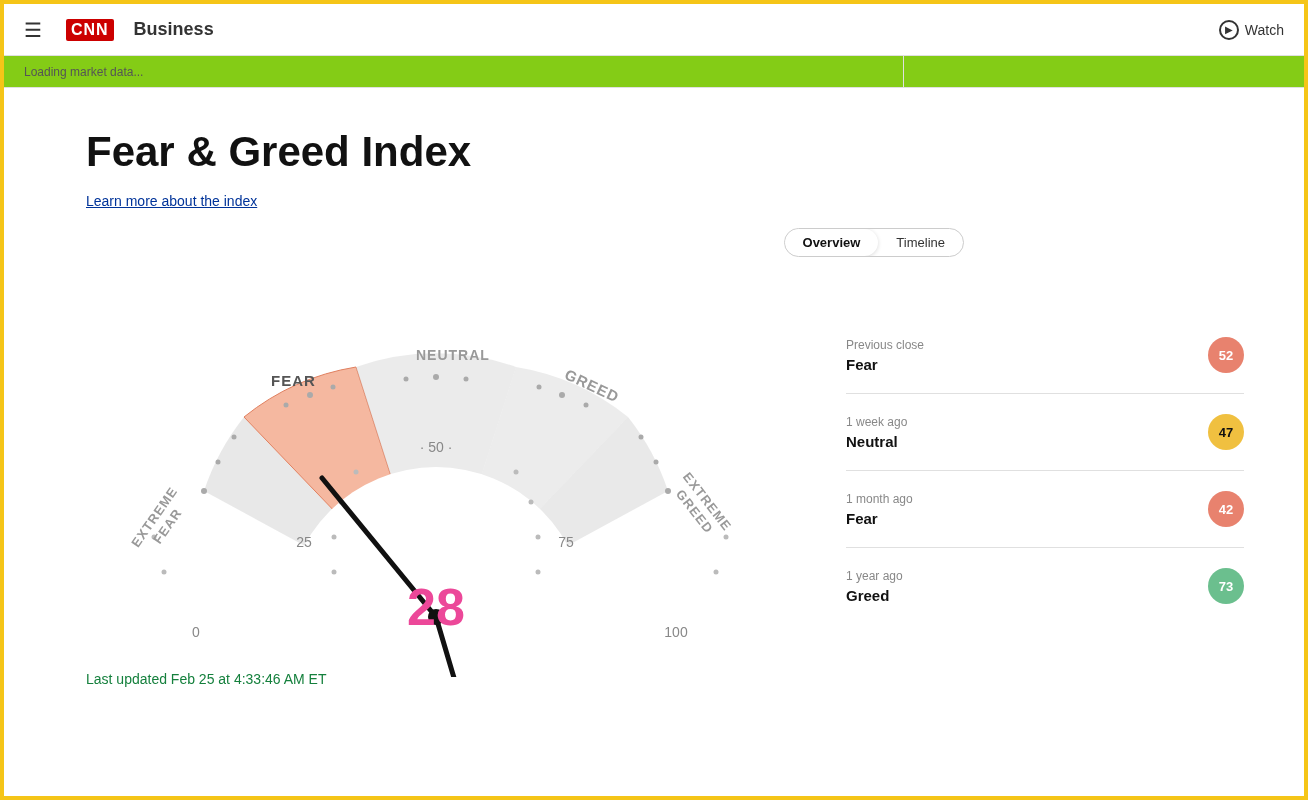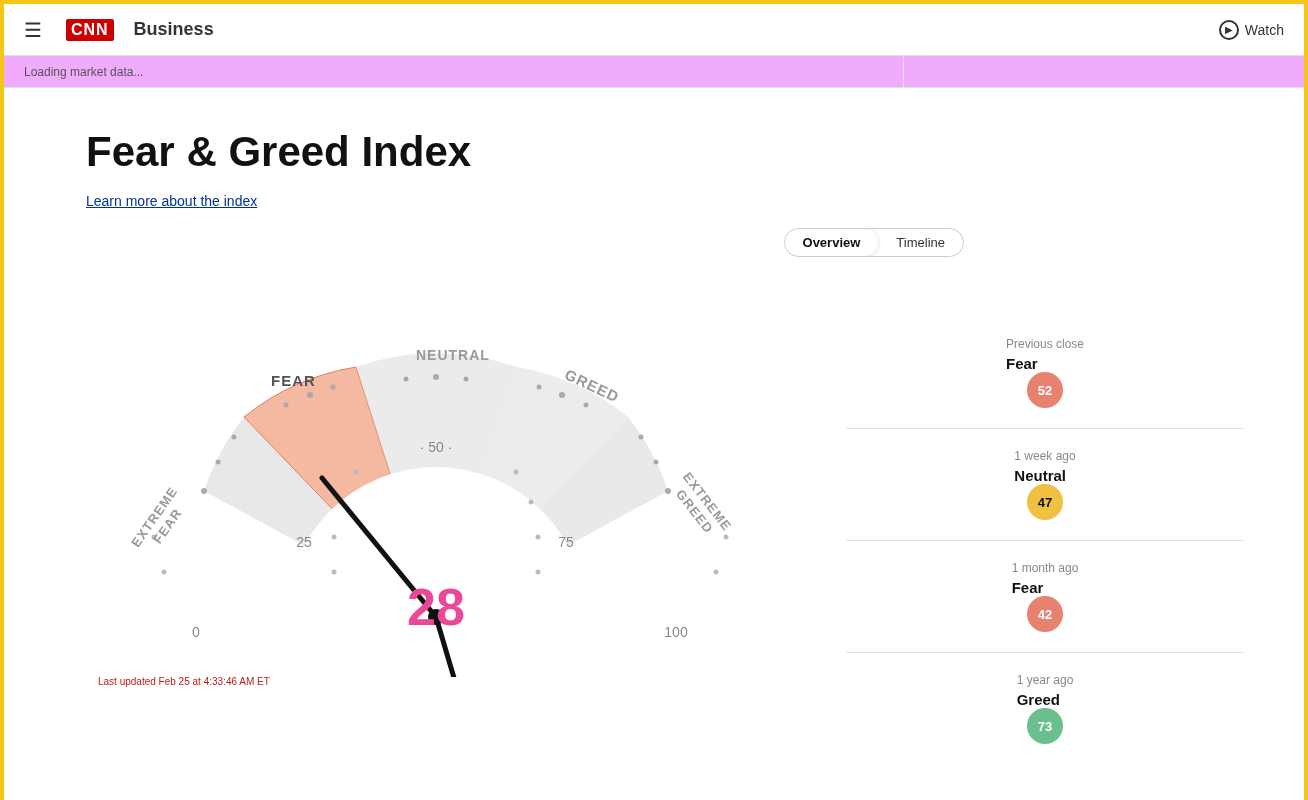--- a/index.html
+++ b/index.html
@@ -74,21 +74,21 @@
       border-radius: 50%;
       display: flex;
       align-items: center;
       justify-content: center;
       font-size: 10px;
     }
 
     
     .ticker-bar {
       height: 32px;
-      background: #f0abfc;
+      background: #84cc16;
       border-bottom: 1px solid #e0e0e0;
       display: flex;
       align-items: center;
       overflow: hidden;
       position: relative;
       text-align: center;
     }
     .ticker-content {
       display: flex;
       gap: 40px;
@@ -198,21 +198,20 @@
       min-width: 280px;
     }
 
     .stat-item {
       margin-bottom: 20px;
       padding-bottom: 20px;
       border-bottom: 1px solid #e0e0e0;
       display: flex;
       align-items: center;
       justify-content: space-between;
-      flex-direction: column;
     }
     .stat-item:last-child {
       border-bottom: none;
     }
 
     .stat-label {
       font-size: 12px;
       color: #888;
       margin-bottom: 4px;
     }
@@ -397,21 +396,21 @@
       <div class="gauge-label-extreme-fear">EXTREME<br>FEAR</div>
       <div class="gauge-label-fear">FEAR</div>
       <div class="gauge-label-neutral">NEUTRAL</div>
       <div class="gauge-label-greed">GREED</div>
       <div class="gauge-label-extreme-greed">EXTREME<br>GREED</div>
 
       
       <div class="gauge-value">28</div>
 
       
-      <div style="position:absolute; bottom:-10px; left:12px; font-size:10px; color:#b91c1c;">Last updated Feb 25 at 4:33:46 AM ET</div>
+      <div style="position:absolute; bottom:-10px; left:0; font-size:14px; color:#15803d;">Last updated Feb 25 at 4:33:46 AM ET</div>
     </div>
 
     <div class="stats-panel" id="stats-panel">
     <div class="stat-item">
       <div>
         <div class="stat-label">Previous close</div>
         <div class="stat-value">Fear</div>
       </div>
       <div class="stat-badge badge-fear">52</div>
     </div>

